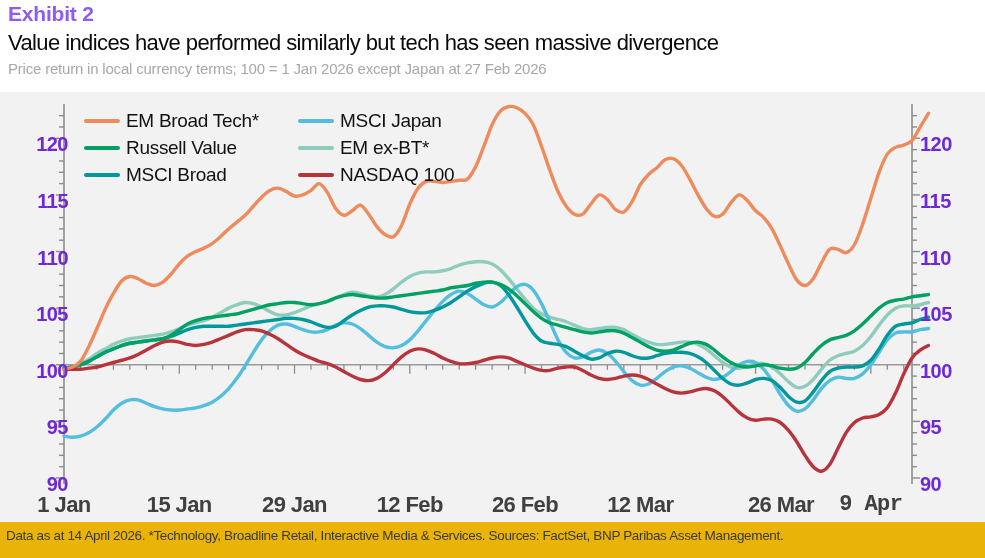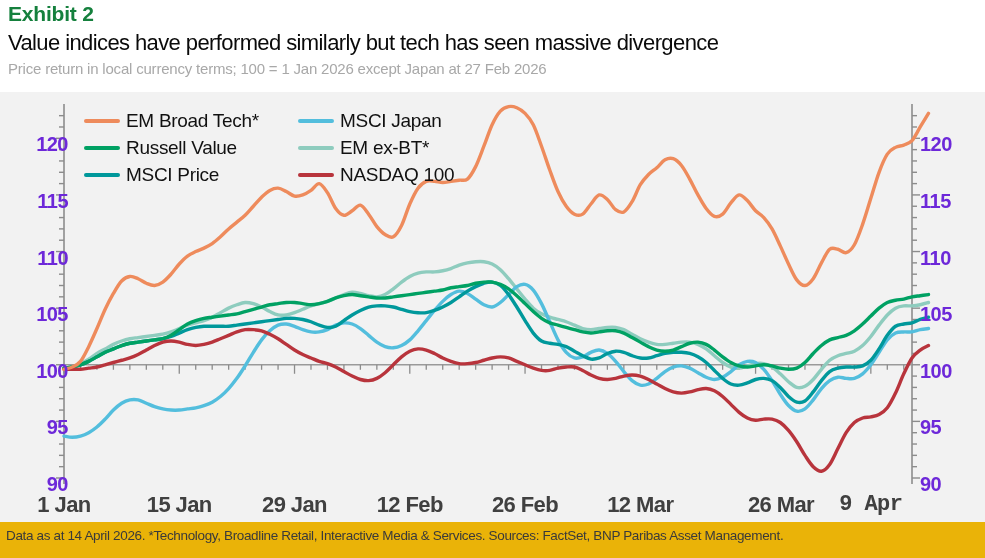--- a/index.html
+++ b/index.html
@@ -8,21 +8,21 @@
     background:#ffffff;
     font-family:"Liberation Sans", sans-serif;
     overflow:hidden;
   }
   .page{position:relative;width:985px;height:558px;background:#ffffff;}
 
   
   .header{position:absolute;left:0;top:0;width:985px;height:92px;background:#ffffff;padding:0;}
   .exhibit{
     position:absolute;left:8px;top:2px;
-    font-size:21px;font-weight:bold;color:#15803d;
+    font-size:21px;font-weight:bold;color:#8b5cf6;
     letter-spacing:-0.2px;
     font-family:"Liberation Sans", sans-serif;
   }
   .headline{
     position:absolute;left:8px;top:30px;
     font-size:22px;font-weight:normal;color:#0a0a0a;
     letter-spacing:-0.6px;white-space:nowrap;
     font-family:"Liberation Sans", sans-serif;
   }
   .subhead{
@@ -222,21 +222,21 @@
         <div class="legend-item">
           <span class="legend-swatch" style="background:#EE8B5C"></span>
           <span class="legend-label">EM Broad Tech*</span>
         </div>
         <div class="legend-item">
           <span class="legend-swatch" style="background:#00A163"></span>
           <span class="legend-label">Russell Value</span>
         </div>
         <div class="legend-item">
           <span class="legend-swatch" style="background:#00989B"></span>
-          <span class="legend-label">MSCI Price</span>
+          <span class="legend-label">MSCI Broad</span>
         </div>
       </div>
       <div class="legend-col c2">
         <div class="legend-item">
           <span class="legend-swatch" style="background:#53BEDD"></span>
           <span class="legend-label">MSCI Japan</span>
         </div>
         <div class="legend-item">
           <span class="legend-swatch" style="background:#8ECCBE"></span>
           <span class="legend-label">EM ex-BT*</span>

